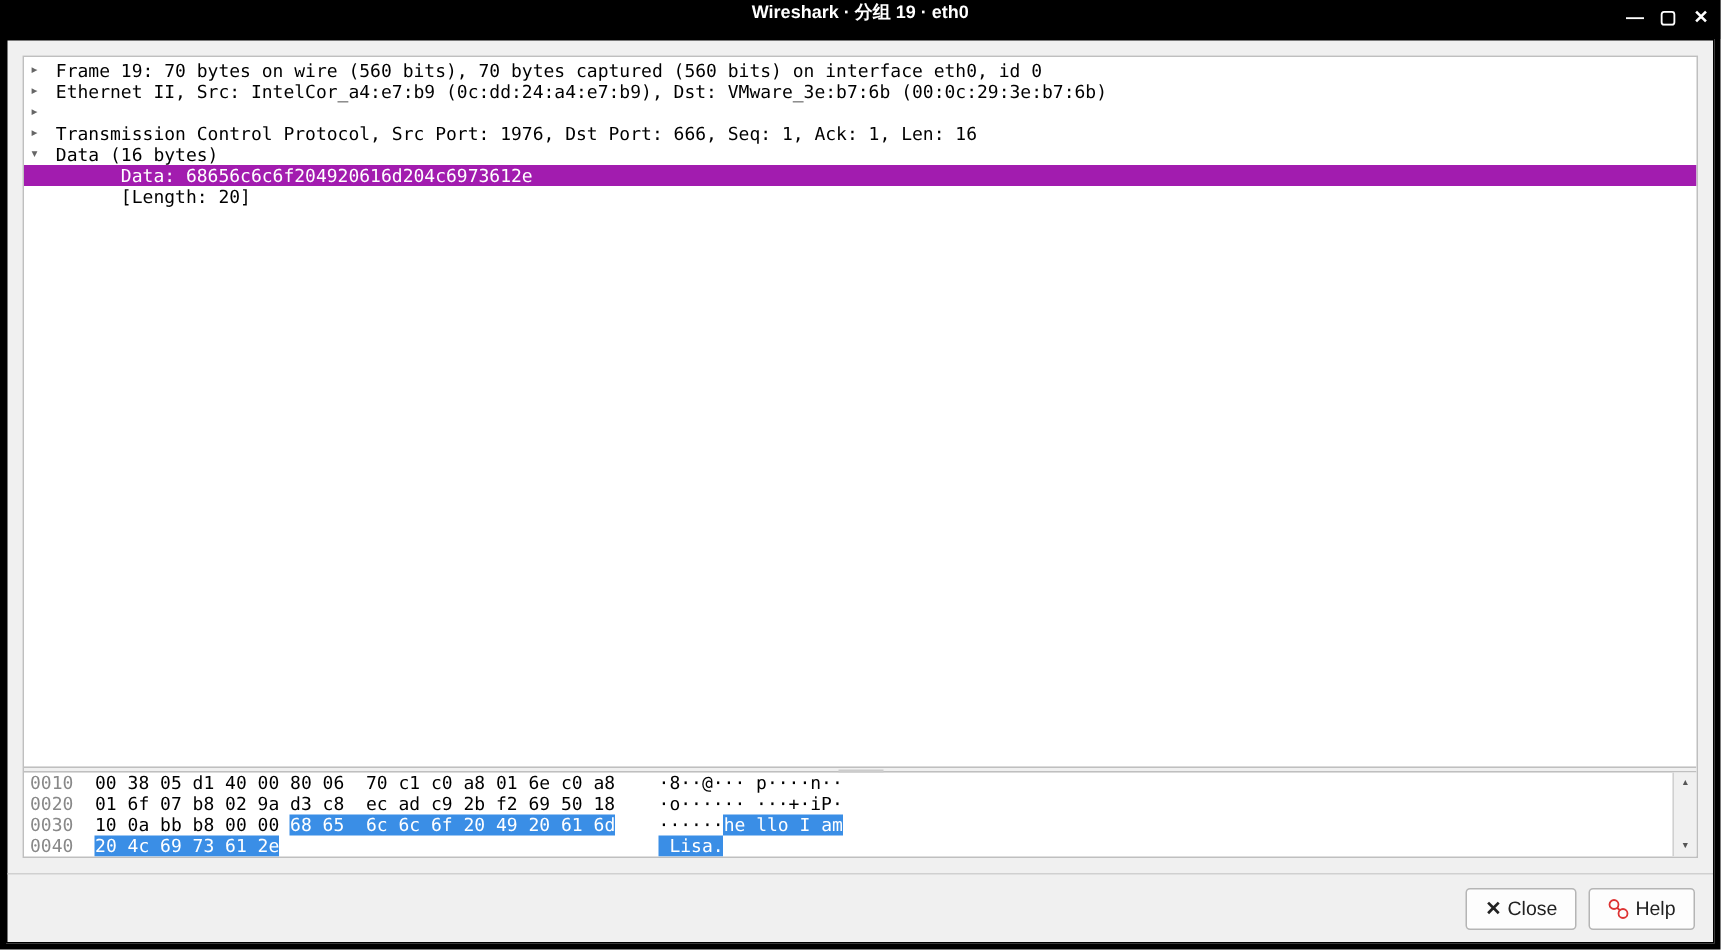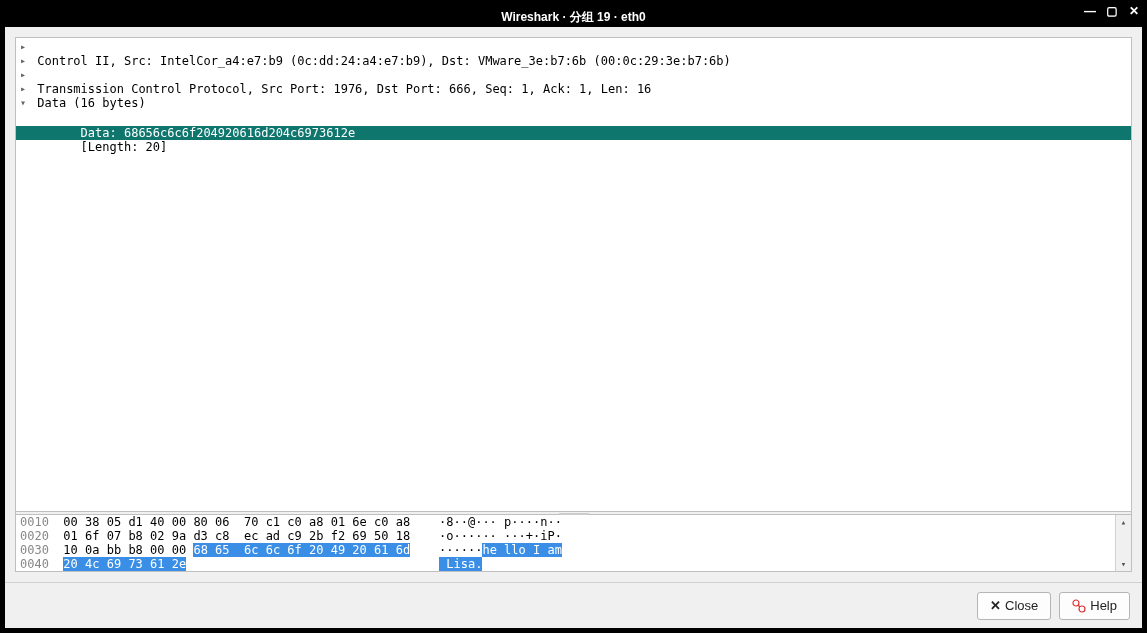--- a/index.html
+++ b/index.html
@@ -1,26 +1,26 @@
 <!DOCTYPE html>
 <html><head>
 <meta charset="utf-8">
 <style>
 * { margin:0; padding:0; box-sizing:border-box; }
 body { background:#000; font-family:sans-serif; width:1147px; height:633px; overflow:hidden; position:relative; }
-.titlebar { background:#000; color:#fff; height:26px; display:flex; align-items:flex-end; justify-content:center; position:relative; font-size:12px; font-weight:bold; }
+.titlebar { background:#000; color:#fff; height:26px; display:flex; align-items:flex-start; justify-content:center; position:relative; font-size:12px; font-weight:bold; }
 .titlebar-controls { position:absolute; right:6px; top:4px; display:flex; gap:8px; }
 .titlebar-controls span { color:#fff; font-size:12px; width:14px; height:14px; display:flex; align-items:center; justify-content:center; cursor:pointer; }
 .window { position:absolute; left:4px; right:4px; top:26px; bottom:4px; background:#f0f0f0; border:1px solid #000; display:flex; flex-direction:column; }
 .pane-wrap { margin:10px; border:1px solid #bfbfbf; background:#fff; flex:1; display:flex; flex-direction:column; overflow:hidden; }
 .detail { flex:1; font-family:"DejaVu Sans Mono","Courier New",monospace; font-size:12px; line-height:14px; color:#000; overflow:auto; padding-top:2px; }
 .row { white-space:pre; display:flex; align-items:center; height:14px; }
 .row .arrow { display:inline-block; width:14px; text-align:center; color:#666; font-size:10px; }
 .row .indent { display:inline-block; }
-.row.sel { background:#0f766e; color:#fff;margin-top:16px; }
+.row.sel { background:#a21caf; color:#fff; }
 .row.sel .arrow { color:#fff; }
 .splitter { height:4px; background:#f0f0f0; border-top:1px solid #bfbfbf; border-bottom:1px solid #bfbfbf; position:relative; }
 .splitter::after { content:""; position:absolute; left:50%; top:1px; width:30px; height:2px; background:#ccc; transform:translateX(-50%); }
 .hex { font-family:"DejaVu Sans Mono","Courier New",monospace; font-size:12px; line-height:14px; color:#000; position:relative; display:flex;gap:20px; }
 .hex-body { flex:1; padding:0 4px; }
 .hexrow { white-space:pre; height:14px; }
 .offset { color:#888; }
 .hl { background:#3a8ee6; color:#fff;margin-top:36px; }
 .scrollbar { width:16px; background:#f0f0f0; border-left:1px solid #d0d0d0; position:relative; }
 .scroll-up,.scroll-down { position:absolute; left:0; right:0; height:14px; font-size:9px; color:#555; display:flex; align-items:center; justify-content:center; }
@@ -39,22 +39,22 @@
   <div class="titlebar-controls">
     <span>—</span>
     <span>▢</span>
     <span>✕</span>
   </div>
 </div>
 
 <div class="window">
   <div class="pane-wrap">
     <div class="detail" id="detail">
-        <div class="row"><span class="arrow">▸</span><span class="indent"> </span></div>
-        <div class="row"><span class="arrow">▸</span><span class="indent"> </span><span>Control II, Src: IntelCor_a4:e7:b9 (0c:dd:24:a4:e7:b9), Dst: VMware_3e:b7:6b (00:0c:29:3e:b7:6b)</span></div>
+        <div class="row"><span class="arrow">▸</span><span class="indent"> </span><span>Frame 19: 70 bytes on wire (560 bits), 70 bytes captured (560 bits) on interface eth0, id 0</span></div>
+        <div class="row"><span class="arrow">▸</span><span class="indent"> </span><span>Ethernet II, Src: IntelCor_a4:e7:b9 (0c:dd:24:a4:e7:b9), Dst: VMware_3e:b7:6b (00:0c:29:3e:b7:6b)</span></div>
         <div class="row"><span class="arrow">▸</span><span class="indent"> </span></div>
         <div class="row"><span class="arrow">▸</span><span class="indent"> </span><span>Transmission Control Protocol, Src Port: 1976, Dst Port: 666, Seq: 1, Ack: 1, Len: 16</span></div>
         <div class="row"><span class="arrow">▾</span><span class="indent"> </span><span>Data (16 bytes)</span></div>
         <div class="row sel"><span class="arrow"> </span><span class="indent">       </span><span>Data: 68656c6c6f204920616d204c6973612e</span></div>
         <div class="row"><span class="arrow"> </span><span class="indent">       </span><span>[Length: 20]</span></div>
       </div>
     <div class="splitter"></div>
     <div class="hex">
       <div class="hex-body" id="hex">
           <div class="hexrow"><span class="offset">0010</span><span>  00 38 05 d1 40 00 80 06  70 c1 c0 a8 01 6e c0 a8   </span><span> ·8··@··· p····n··</span></div>

